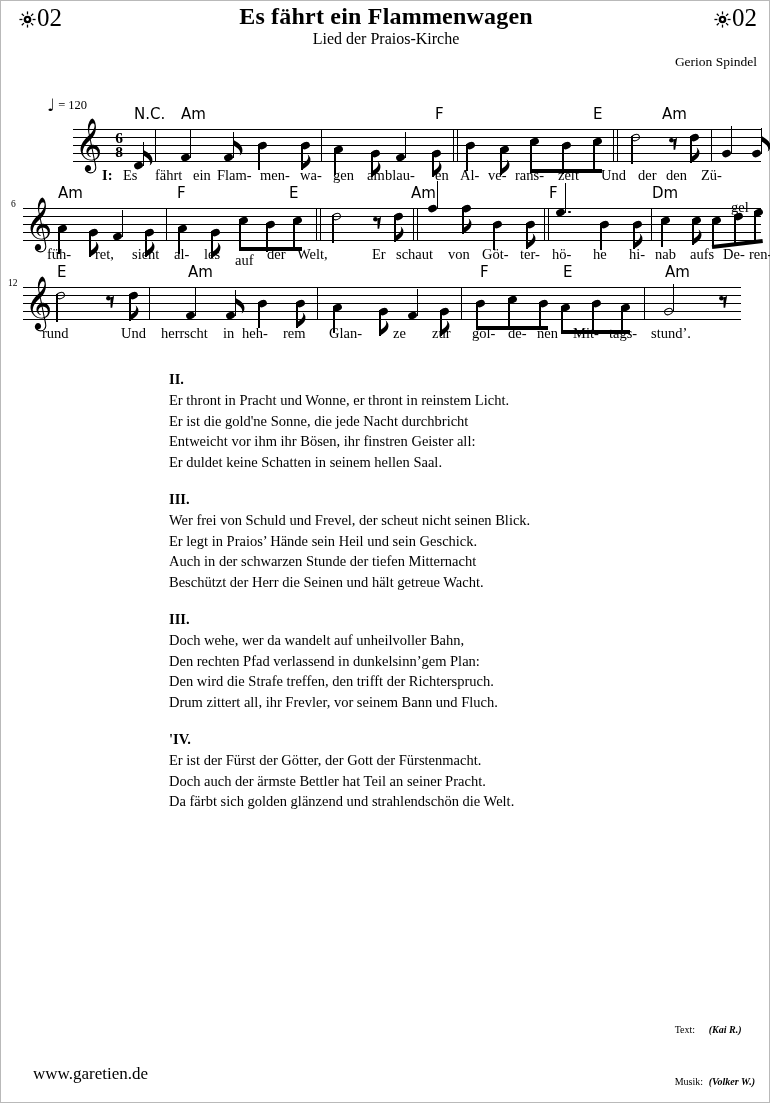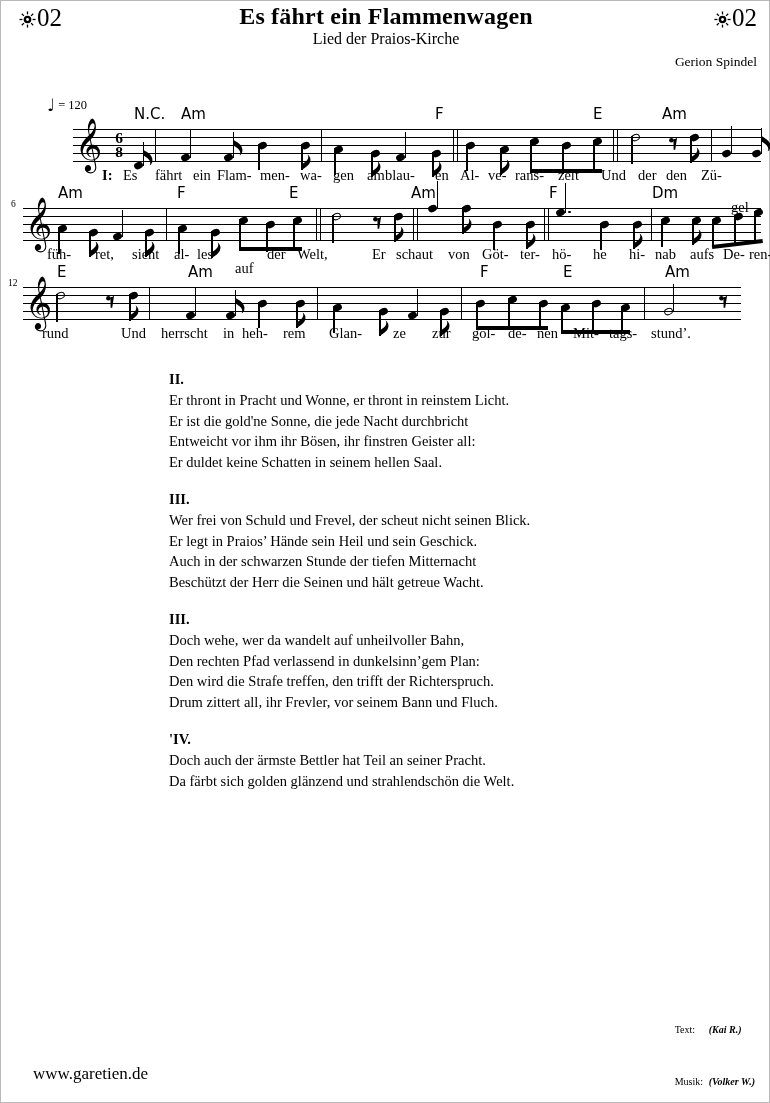--- a/index.html
+++ b/index.html
@@ -504,22 +504,22 @@
         <div class="chord" style="left: 288px; top: -24px;">E</div>
         <div class="chord" style="left: 410px; top: -24px;">Am</div>
         <div class="chord" style="left: 548px; top: -24px;">F</div>
         <div class="chord" style="left: 651px; top: -24px;">Dm</div>
       </div>
     <div id="sys2-lyrics">
         <div class="lyric" style="left: 46px; top: 38px;">füh-</div>
         <div class="lyric" style="left: 94px; top: 38px;">ret,</div>
         <div class="lyric" style="left: 131px; top: 38px;">sieht</div>
         <div class="lyric" style="left: 173px; top: 38px;">al-</div>
-        <div class="lyric" style="left: 196px; top: 38px;">les</div>
-        <div class="lyric" style="left: 234px; top: 52px;">auf</div>
+        <div class="lyric" style="left: 203px; top: 38px;">les</div>
+        <div class="lyric" style="left: 234px; top: 44px;">auf</div>
         <div class="lyric" style="left: 266px; top: 38px;">der</div>
         <div class="lyric" style="left: 296px; top: 38px;">Welt,</div>
         <div class="lyric" style="left: 371px; top: 38px;">Er</div>
         <div class="lyric" style="left: 395px; top: 38px;">schaut</div>
         <div class="lyric" style="left: 447px; top: 38px;">von</div>
         <div class="lyric" style="left: 481px; top: 38px;">Göt-</div>
         <div class="lyric" style="left: 519px; top: 38px;">ter-</div>
         <div class="lyric" style="left: 551px; top: 38px;">hö-</div>
         <div class="lyric" style="left: 592px; top: 38px;">he</div>
         <div class="lyric" style="left: 628px; top: 38px;">hi-</div>
@@ -648,20 +648,21 @@
       </div>
       <div class="verse">
         <div class="verse-num">III.</div>
         <div class="verse-line">Doch wehe, wer da wandelt auf unheilvoller Bahn,</div>
         <div class="verse-line">Den rechten Pfad verlassend in dunkelsinn’gem Plan:</div>
         <div class="verse-line">Den wird die Strafe treffen, den trifft der Richterspruch.</div>
         <div class="verse-line">Drum zittert all, ihr Frevler, vor seinem Bann und Fluch.</div>
       </div>
       <div class="verse">
         <div class="verse-num">'IV.</div>
+        <div class="verse-line">Er ist der Fürst der Götter, der Gott der Fürstenmacht.</div>
         <div class="verse-line">Doch auch der ärmste Bettler hat Teil an seiner Pracht.</div>
         <div class="verse-line">Da färbt sich golden glänzend und strahlendschön die Welt.</div>
       </div>
     </div>
 
   <div class="footer-url">www.garetien.de</div>
   <div class="credits">
     <div class="row">
       <span class="lbl">Text:</span><span class="val">(Kai R.)</span>
     </div>

